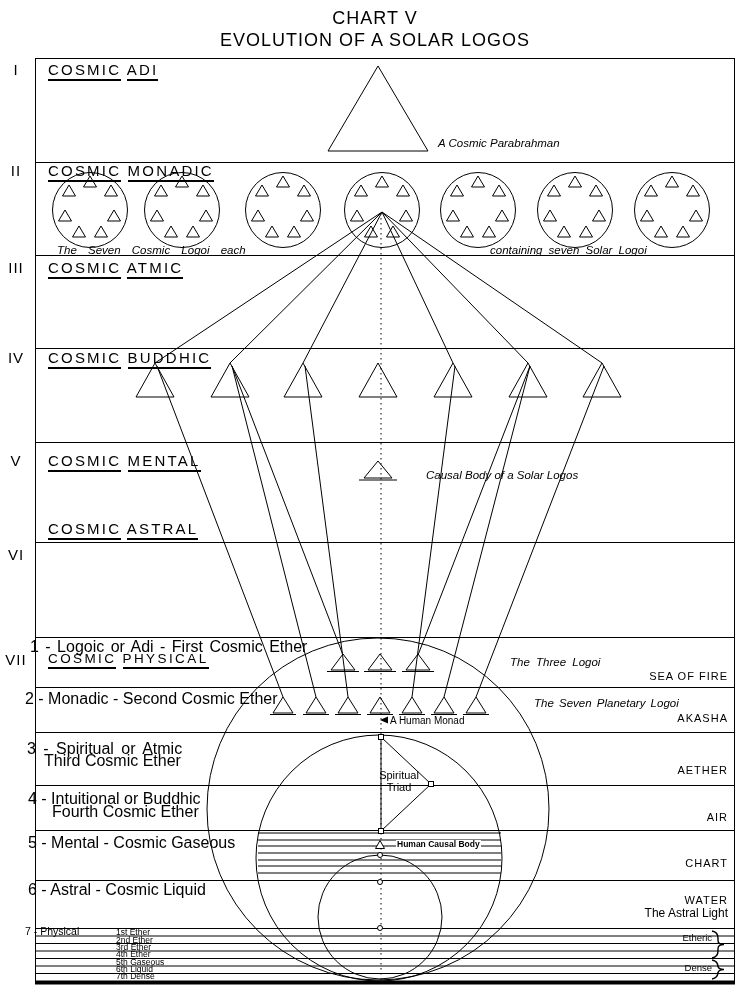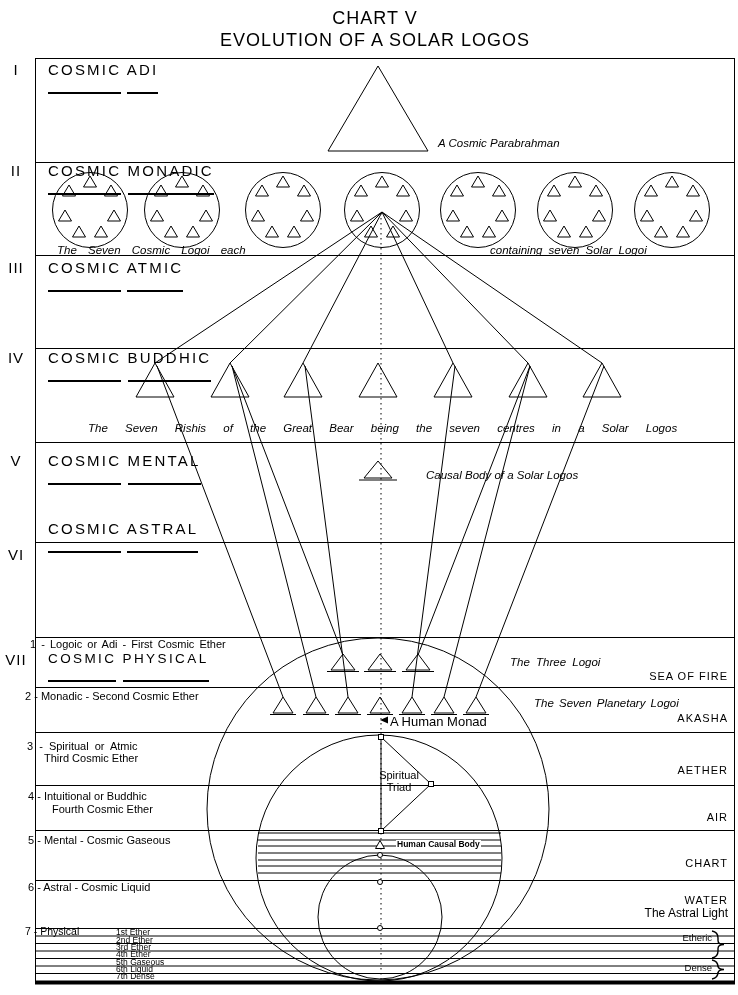--- a/index.html
+++ b/index.html
@@ -5,24 +5,24 @@
   :root{ --ink:#000; --paper:#fff; }
   html,body{margin:0;padding:0;background:#e8e8e8;}
   #page{position:relative;width:738px;height:995px;background:var(--paper);
         font-family:"Liberation Sans",sans-serif;color:var(--ink);overflow:hidden;margin:0 auto;}
   #diagram{position:absolute;left:0;top:0;z-index:0;}
   .txt{position:absolute;z-index:2;white-space:nowrap;line-height:1.1;}
   .title{width:738px;text-align:center;font-size:18px;letter-spacing:1px;}
   .numeral{left:2px;width:28px;text-align:center;font-size:15px;letter-spacing:1px;}
   .heading{left:48px;font-size:15px;letter-spacing:2.2px;}
   .heading.small{font-size:13.5px;letter-spacing:2.4px;}
-  .uw{border-bottom:2px solid var(--ink);padding-bottom:14px;}
+  .uw{border-bottom:2px solid var(--ink);padding-bottom:1px;}
   .lbl{font-size:11.5px;font-style:italic;}
-  .lbl-sm{font-size:13px;}
-  .rowlbl{font-size:11px;}
+  .lbl-sm{font-size:10px;}
+  .rowlbl{font-size:16px;}
   .right13{left:600px;width:128px;text-align:right;font-size:11px;letter-spacing:1px;}
   .right-sm{left:600px;width:128px;text-align:right;font-size:12px;}
   .bracelbl{left:620px;width:92px;text-align:right;font-size:9.5px;}
   .subplane{left:116px;font-size:8.5px;line-height:7px;}
   .triad{left:370px;width:58px;text-align:center;font-size:11px;}
   .hcb{font-size:8.5px;font-weight:bold;background:var(--paper);padding:0 1px;}
   .wsp14{word-spacing:14px;}
   .wsp8{word-spacing:8px;}
   .wsp3{word-spacing:3px;}
   .wsp2{word-spacing:2px;}
@@ -196,21 +196,20 @@
   <div class="txt heading uwords" style="top:163px"><span class="uw">COSMIC</span> <span class="uw">MONADIC</span></div>
   <div class="txt heading uwords" style="top:260px"><span class="uw">COSMIC</span> <span class="uw">ATMIC</span></div>
   <div class="txt heading uwords" style="top:350px"><span class="uw">COSMIC</span> <span class="uw">BUDDHIC</span></div>
   <div class="txt heading uwords" style="top:453px"><span class="uw">COSMIC</span> <span class="uw">MENTAL</span></div>
   <div class="txt heading uwords" style="top:521px"><span class="uw">COSMIC</span> <span class="uw">ASTRAL</span></div>
   <div class="txt heading small uwords" style="top:652px"><span class="uw">COSMIC</span> <span class="uw">PHYSICAL</span></div>
 
   <div class="txt lbl" style="left:438px;top:137px">A Cosmic Parabrahman</div>
   <div class="txt lbl wsp8" style="left:57px;top:244px">The Seven Cosmic Logoi each</div>
   <div class="txt lbl wsp3" style="left:490px;top:244px">containing seven Solar Logoi</div>
-  <div class="txt lbl wsp14" style="left:88px;top:422px">The Seven Rishis of the Great Bear being the seven centres in a Solar Logos</div>
   <div class="txt lbl" style="left:426px;top:469px">Causal Body of a Solar Logos</div>
 
   <div class="txt lbl wsp3" style="left:510px;top:656px">The Three Logoi</div>
   <div class="txt right13" style="top:670px">SEA OF FIRE</div>
   <div class="txt lbl wsp2" style="left:534px;top:697px">The Seven Planetary Logoi</div>
   <div class="txt right13" style="top:712px">AKASHA</div>
   <div class="txt lbl-sm" style="left:390px;top:715px">A Human Monad</div>
 
   <div class="txt triad" style="top:769px">Spiritual</div>
   <div class="txt triad" style="top:781px">Triad</div>

